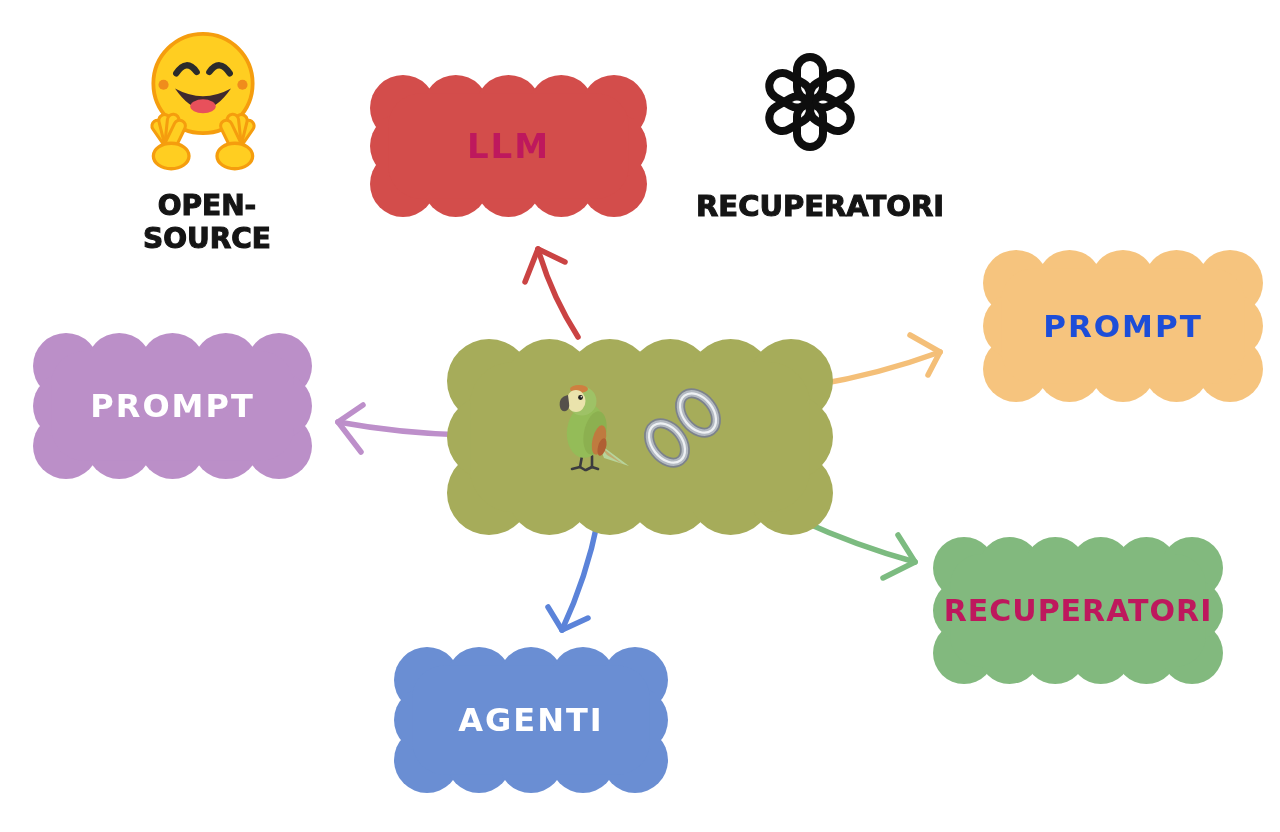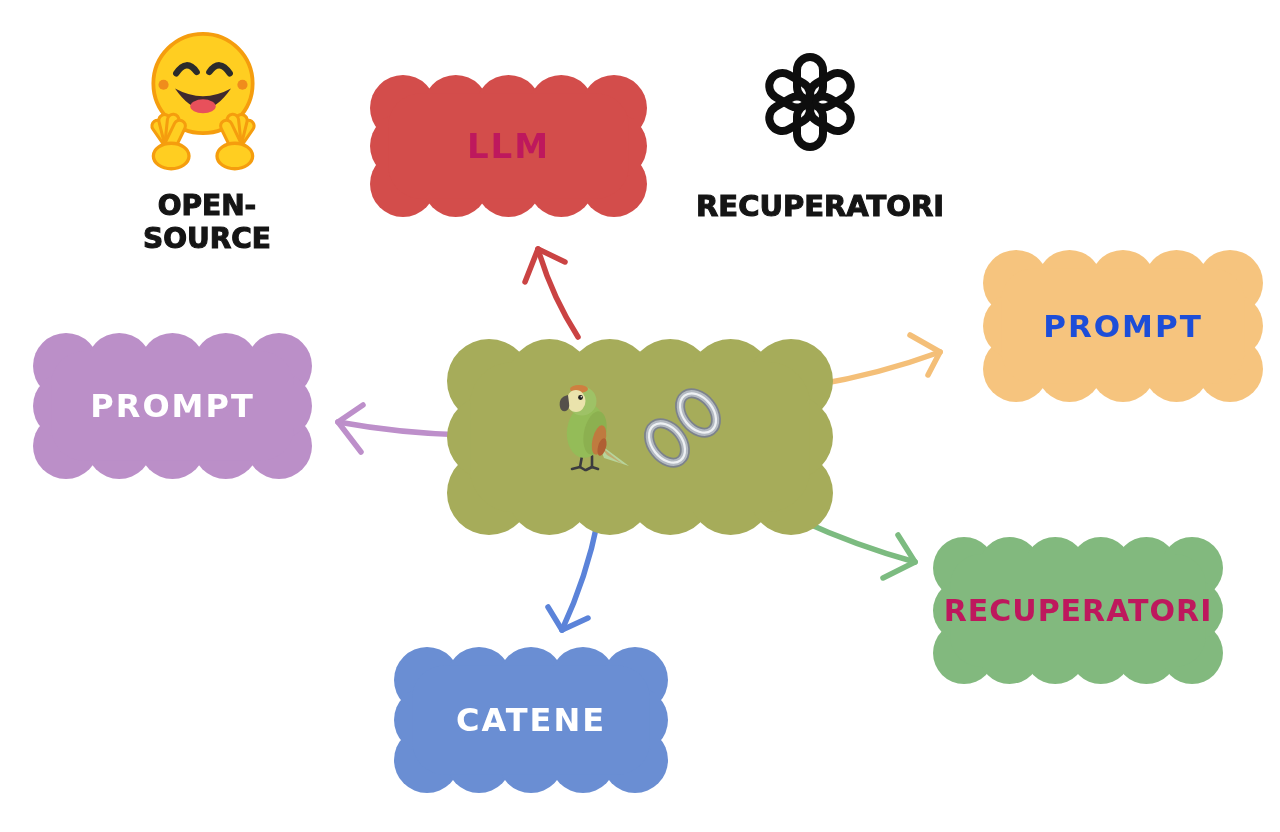--- a/index.html
+++ b/index.html
@@ -265,16 +265,16 @@
         <circle cx="137" cy="33" r="33" fill="#6a8ed3"></circle>
         <circle cx="137" cy="113" r="33" fill="#6a8ed3"></circle>
         <circle cx="189" cy="33" r="33" fill="#6a8ed3"></circle>
         <circle cx="189" cy="113" r="33" fill="#6a8ed3"></circle>
         <circle cx="241" cy="33" r="33" fill="#6a8ed3"></circle>
         <circle cx="241" cy="113" r="33" fill="#6a8ed3"></circle>
         <circle cx="33" cy="73" r="33" fill="#6a8ed3"></circle>
         <circle cx="241" cy="73" r="33" fill="#6a8ed3"></circle>
         <rect x="18.150000000000002" y="18.150000000000002" width="237.7" height="109.69999999999999" rx="33" fill="#6a8ed3"></rect>
       </svg>
-    <span class="cloud-label" style="color: rgb(255, 255, 255); font-size: 32px; letter-spacing: 2px;">CATENE</span>
+    <span class="cloud-label" style="color: rgb(255, 255, 255); font-size: 32px; letter-spacing: 2px;">AGENTI</span>
   </div>
 
 </div>
 
 </body></html>

